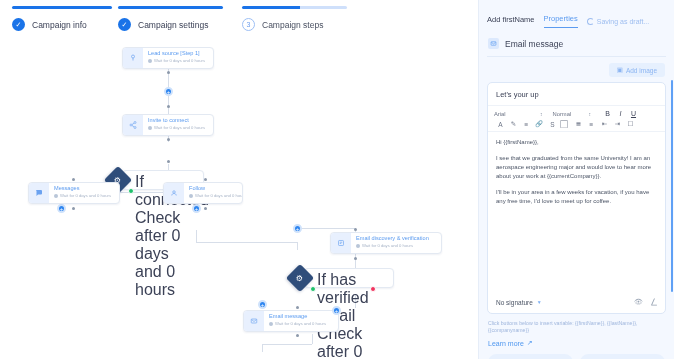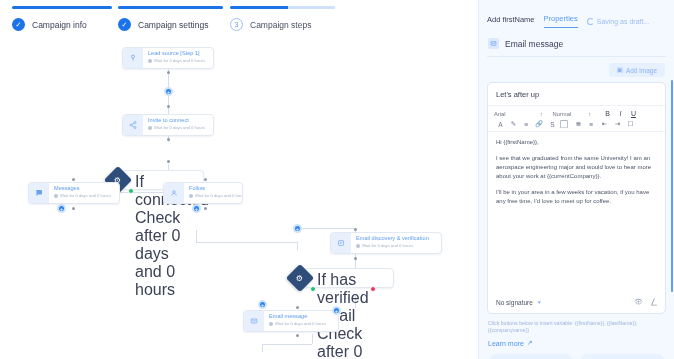--- a/index.html
+++ b/index.html
@@ -156,21 +156,21 @@
       <span class="step-label">Campaign info</span>
     </div>
   </div>
   <div class="step" style="left:118px;width:105px;">
     <div class="step-bar"></div>
     <div class="step-row">
       <span class="step-badge done">✓</span>
       <span class="step-label">Campaign settings</span>
     </div>
   </div>
-  <div class="step" style="left:230px;width:105px;">
+  <div class="step" style="left:242px;width:105px;">
     <div class="step-bar partial"></div>
     <div class="step-row">
       <span class="step-badge current">3</span>
       <span class="step-label muted">Campaign steps</span>
     </div>
   </div>
 </div>
 
 <div id="flow">
 
@@ -370,21 +370,21 @@
   <div class="panel-sep"></div>
 
   <div class="addimg-row">
     <button class="addimg">
       <span>▣</span>
       <span>Add image</span>
     </button>
   </div>
 
   <div class="editor">
-    <div class="subject">Let's after up</div>
+    <div class="subject">Let's your up</div>
 
     <div class="fmtbar">
       <div class="fmtrow r1">
         <span class="fname">Arial</span>
         <span class="caret">↕</span>
         <span class="fstyle">Normal</span>
         <span class="caret">↕</span>
         <span class="fbtn">B</span>
         <span class="fbtn" style="font-style:italic">I</span>
         <span class="fbtn" style="text-decoration:underline">U</span>

